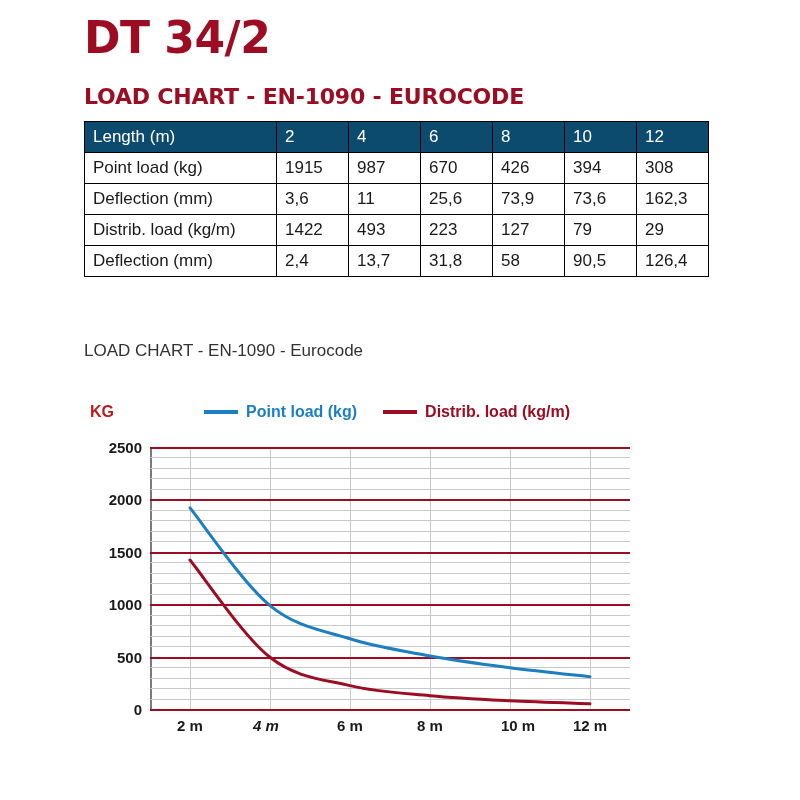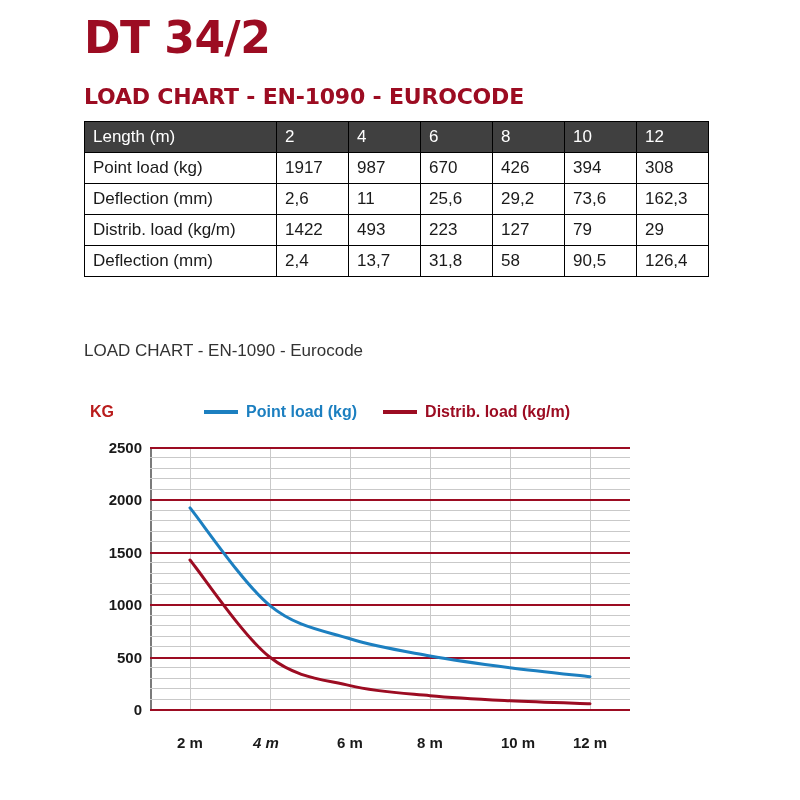--- a/index.html
+++ b/index.html
@@ -62,21 +62,21 @@
   table.loadtable td, table.loadtable th {
     border: 1px solid #000;
     padding: 5px 0 5px 8px;
     text-align: left;
     font-weight: normal;
     height: 25px;
     box-sizing: border-box;
     white-space: nowrap;
   }
   table.loadtable thead th {
-    background: #404040;
+    background: #0c4a6e;
     color: #fff;
     border: 1px solid #000;
     margin-left: 28px;
   }
   table.loadtable col.c0 { width: 192px; }
   table.loadtable col.cx { width: 72px; }
 
   
   .chart-caption {
     position: absolute;
@@ -160,21 +160,21 @@
     right: 100%;
     margin-right: 8px;
     transform: translateY(-50%);
     font-size: 15px;
     font-weight: bold;
     white-space: nowrap;
   }
   .xtick {
     position: absolute;
     top: 100%;
-    margin-top: 25px;
+    margin-top: 8px;
     transform: translateX(-50%);
     font-size: 15px;
     font-weight: bold;
     white-space: nowrap;
   }
   svg.series { position: absolute; left: 0; top: 0; overflow: visible; }
 </style>
 </head>
 <body>
 
@@ -201,33 +201,33 @@
           <th>4</th>
           <th>6</th>
           <th>8</th>
           <th>10</th>
           <th>12</th>
         </tr>
       </thead>
       <tbody>
         <tr>
           <td>Point load (kg)</td>
-          <td>1917</td>
+          <td>1915</td>
           <td>987</td>
           <td>670</td>
           <td>426</td>
           <td>394</td>
           <td>308</td>
         </tr>
         <tr>
           <td>Deflection (mm)</td>
-          <td>2,6</td>
+          <td>3,6</td>
           <td>11</td>
           <td>25,6</td>
-          <td>29,2</td>
+          <td>73,9</td>
           <td>73,6</td>
           <td>162,3</td>
         </tr>
         <tr>
           <td>Distrib. load (kg/m)</td>
           <td>1422</td>
           <td>493</td>
           <td>223</td>
           <td>127</td>
           <td>79</td>

